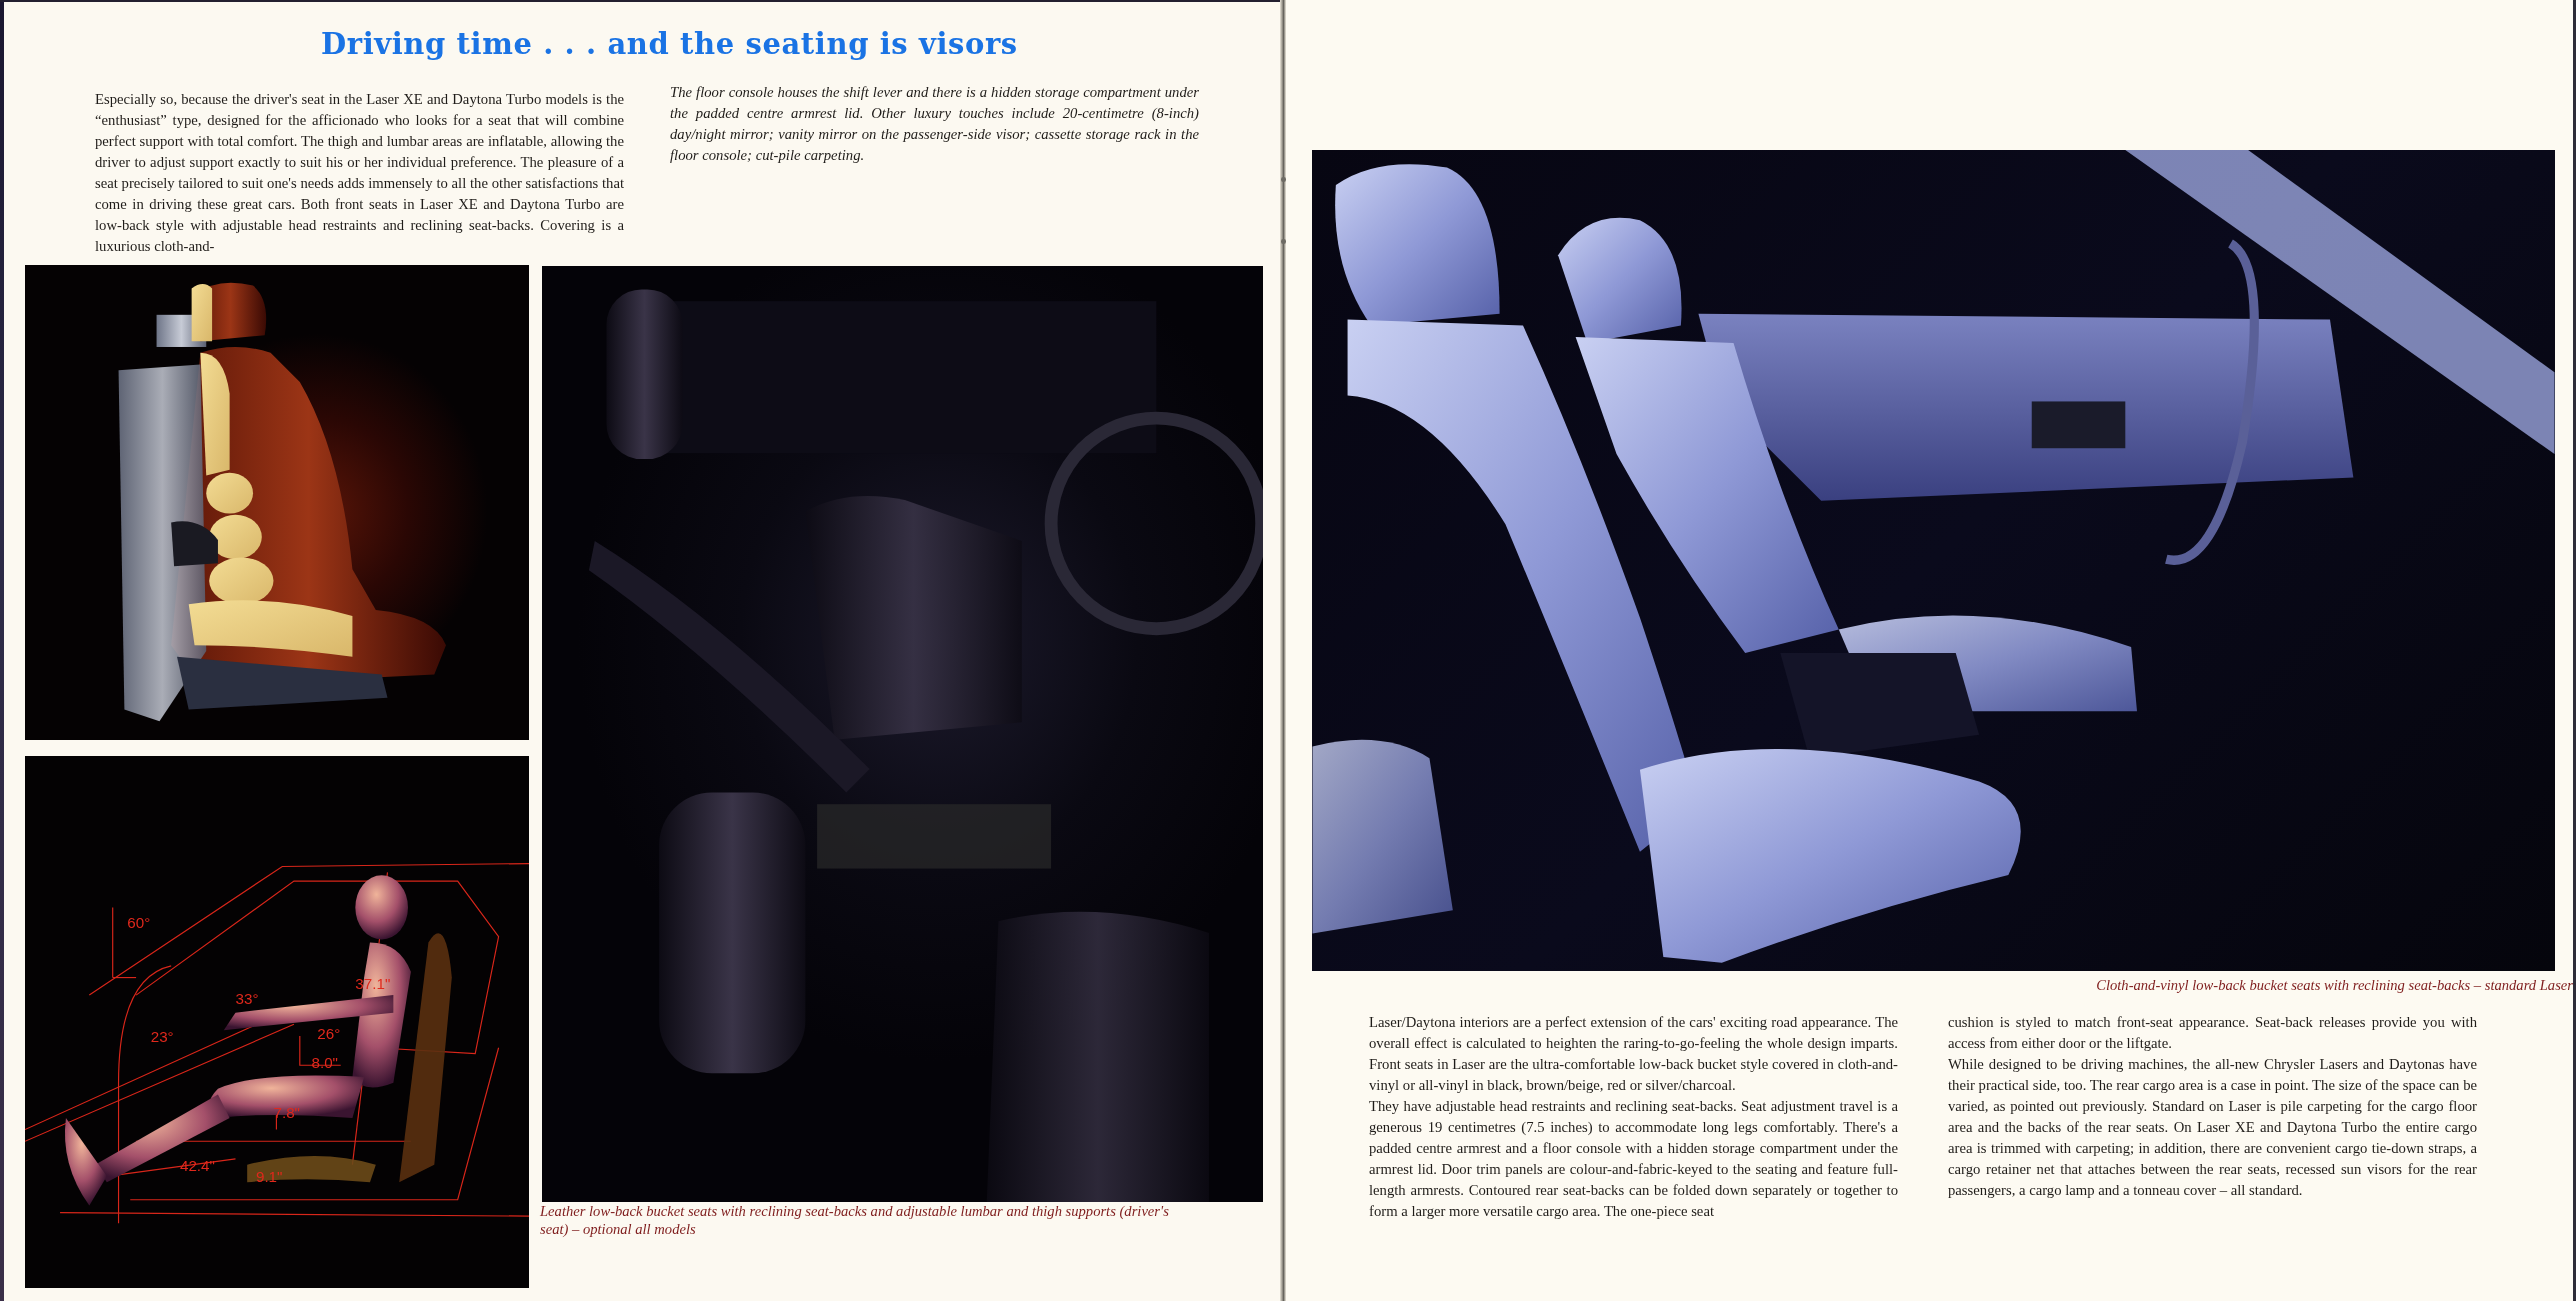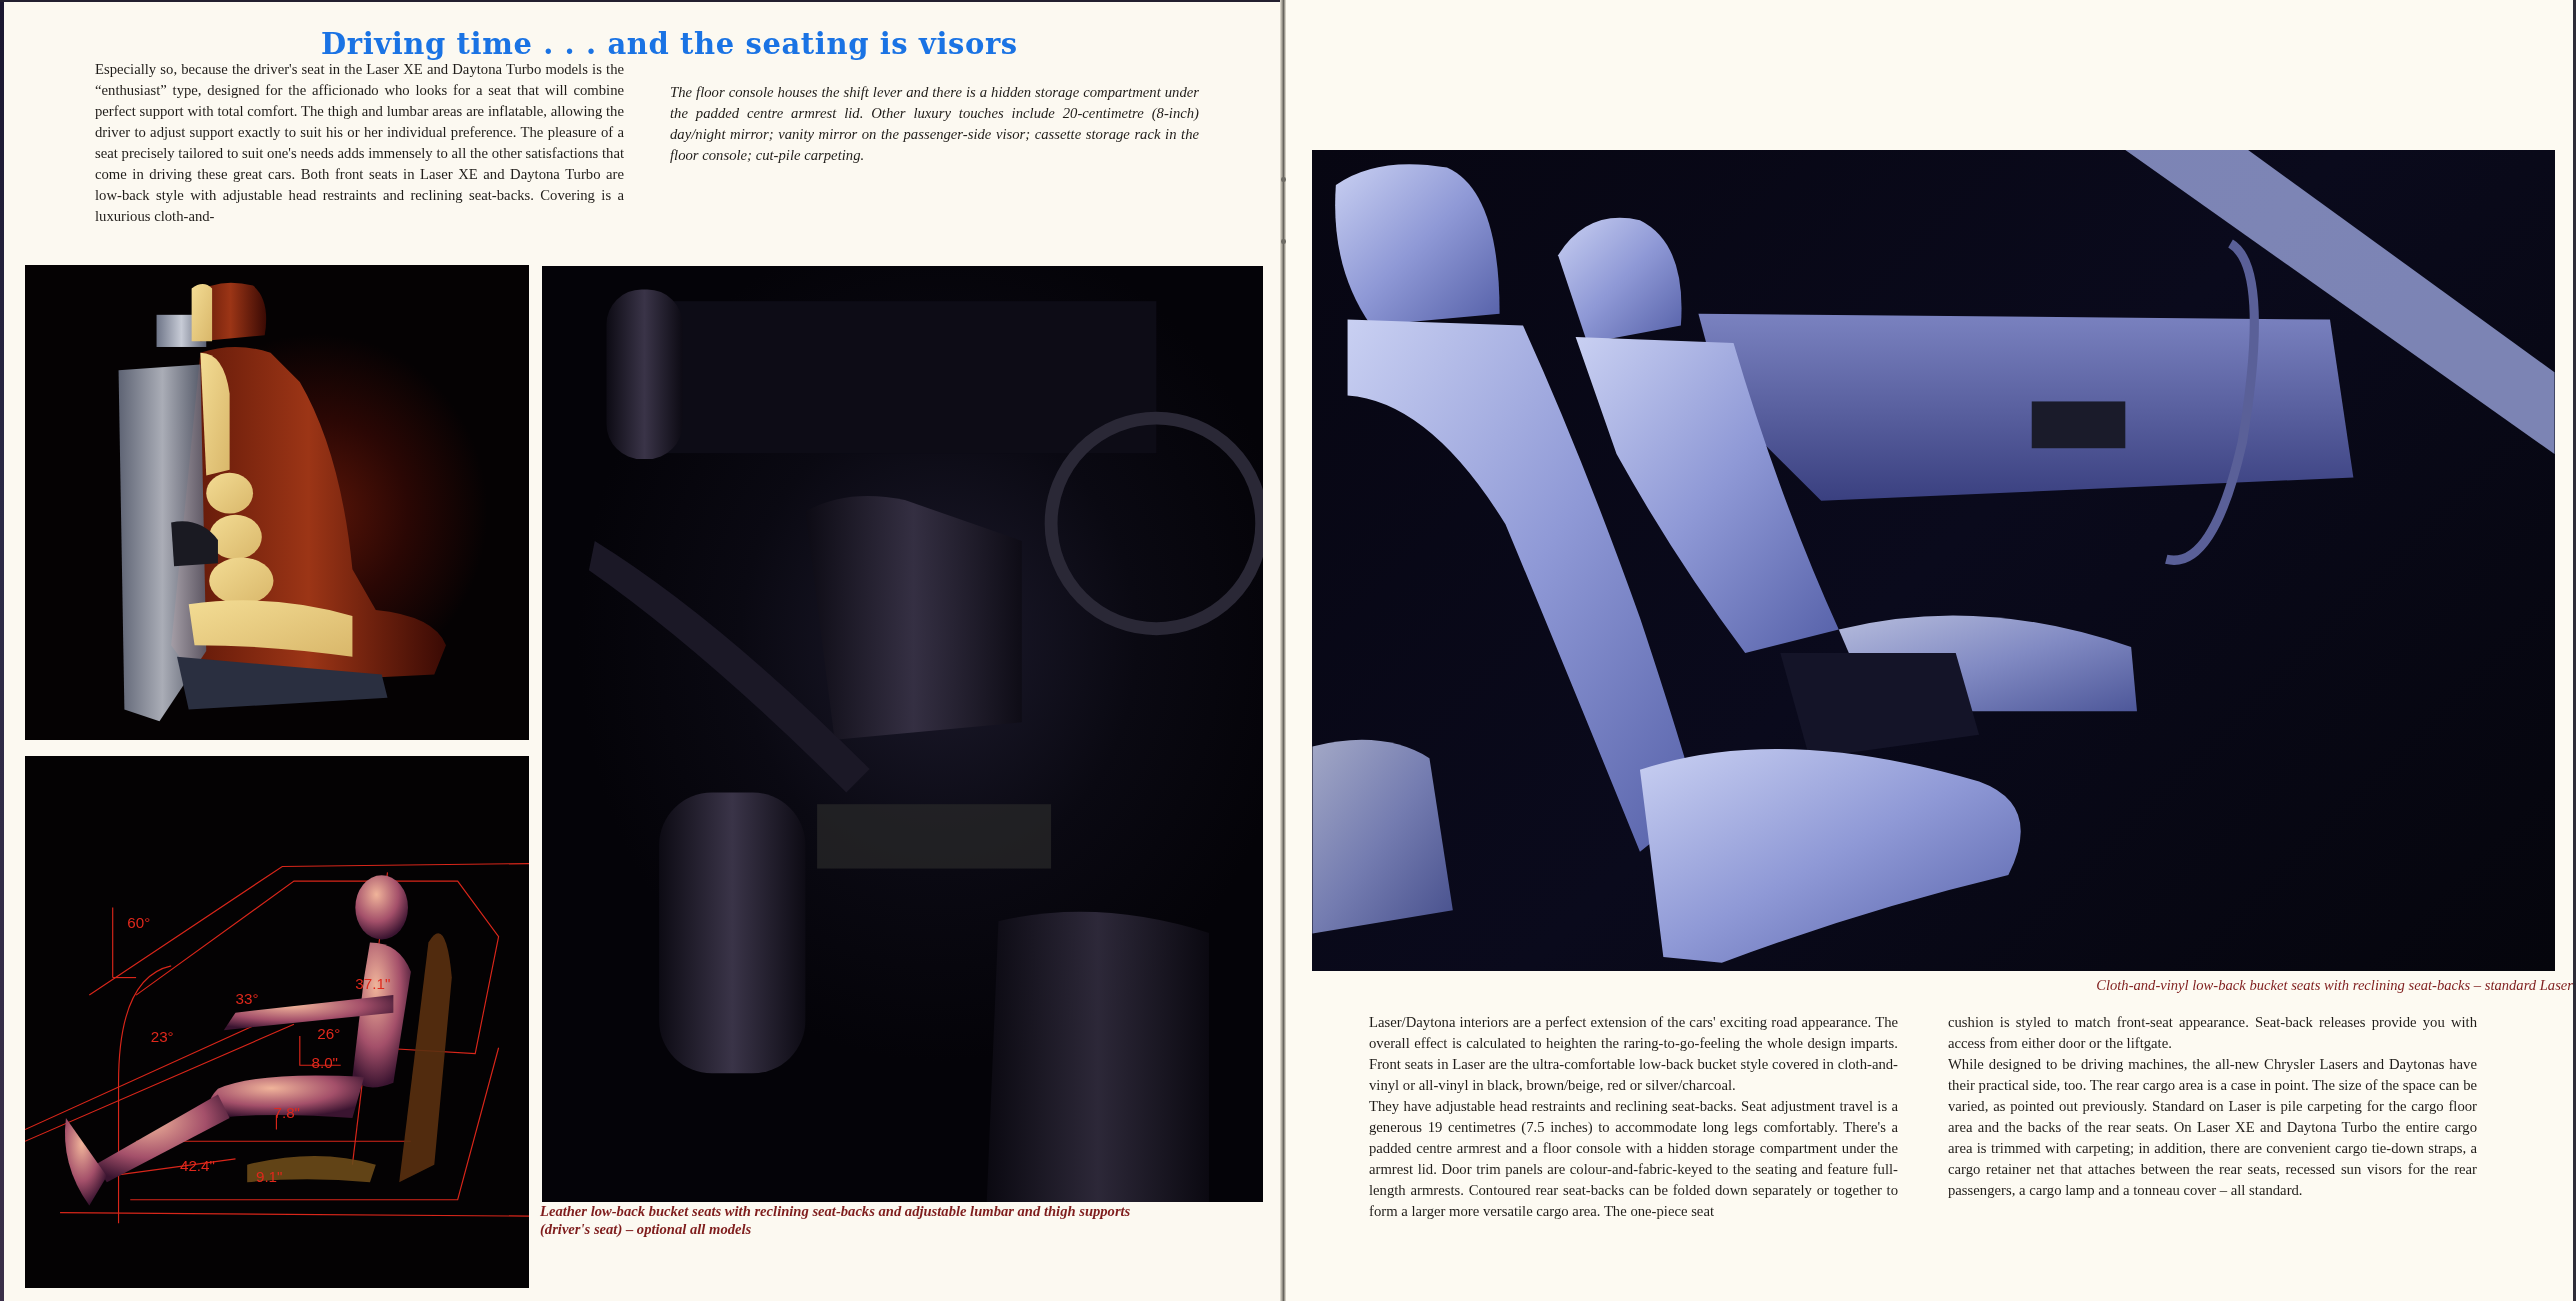--- a/index.html
+++ b/index.html
@@ -30,30 +30,30 @@
     position:absolute; left:321px; top:27px; width:661px;
     font-family:"DejaVu Serif", "Liberation Serif", serif;
     font-weight:bold; font-size:29px; letter-spacing:0.6px;
     color:#1a73e4; white-space:nowrap;
   }
   .body-text {
     position:absolute; font-size:14.7px; line-height:21px; text-align:justify;
     color:#1f1c19;
   }
   .body-text p { margin:0; }
-  .col-1 { left:95px; top:59px; width:529px; }
+  .col-1 { left:95px; top:89px; width:529px; }
   .col-2 { left:670px; top:71px; width:529px; }
   .col-2 .para-gap { margin-top:11px;font-style:italic; }
   .col-3 { left:1369px; top:1012px; width:529px; }
   .col-4 { left:1948px; top:1012px; width:529px; }
   .col-4 .para-gap { }
   .caption {
     position:absolute; font-style:italic; font-size:14.6px; line-height:17.6px; color:#7f1d1d;
   }
-  .caption-left { left:540px; top:1203px; width:644px;font-weight:bold; }
+  .caption-left { left:540px; top:1203px; width:644px; }
   .caption-right { left:1988px; top:977px; width:585px; text-align:right; }
 
   .photo { position:absolute; overflow:hidden; background:#030206; }
   .photo-seat-cutaway { left:24.6px; top:265px; width:504px; height:475px;
     background:radial-gradient(ellipse 45% 50% at 58% 52%, #5a1508 0%, #2a0704 40%, #050203 75%); }
   .photo-ergonomics { left:24.6px; top:756px; width:504px; height:532px; background:#040203; }
   .photo-leather { left:542px; top:266px; width:721px; height:936px;
     background:radial-gradient(ellipse 50% 45% at 55% 40%, #1c1a2c 0%, #0a0912 55%, #040308 100%); }
   .photo-cloth { left:1312px; top:150px; width:1243px; height:821px;
     background:linear-gradient(135deg,#070612 0%,#0a0a1c 50%,#05050c 100%); }

